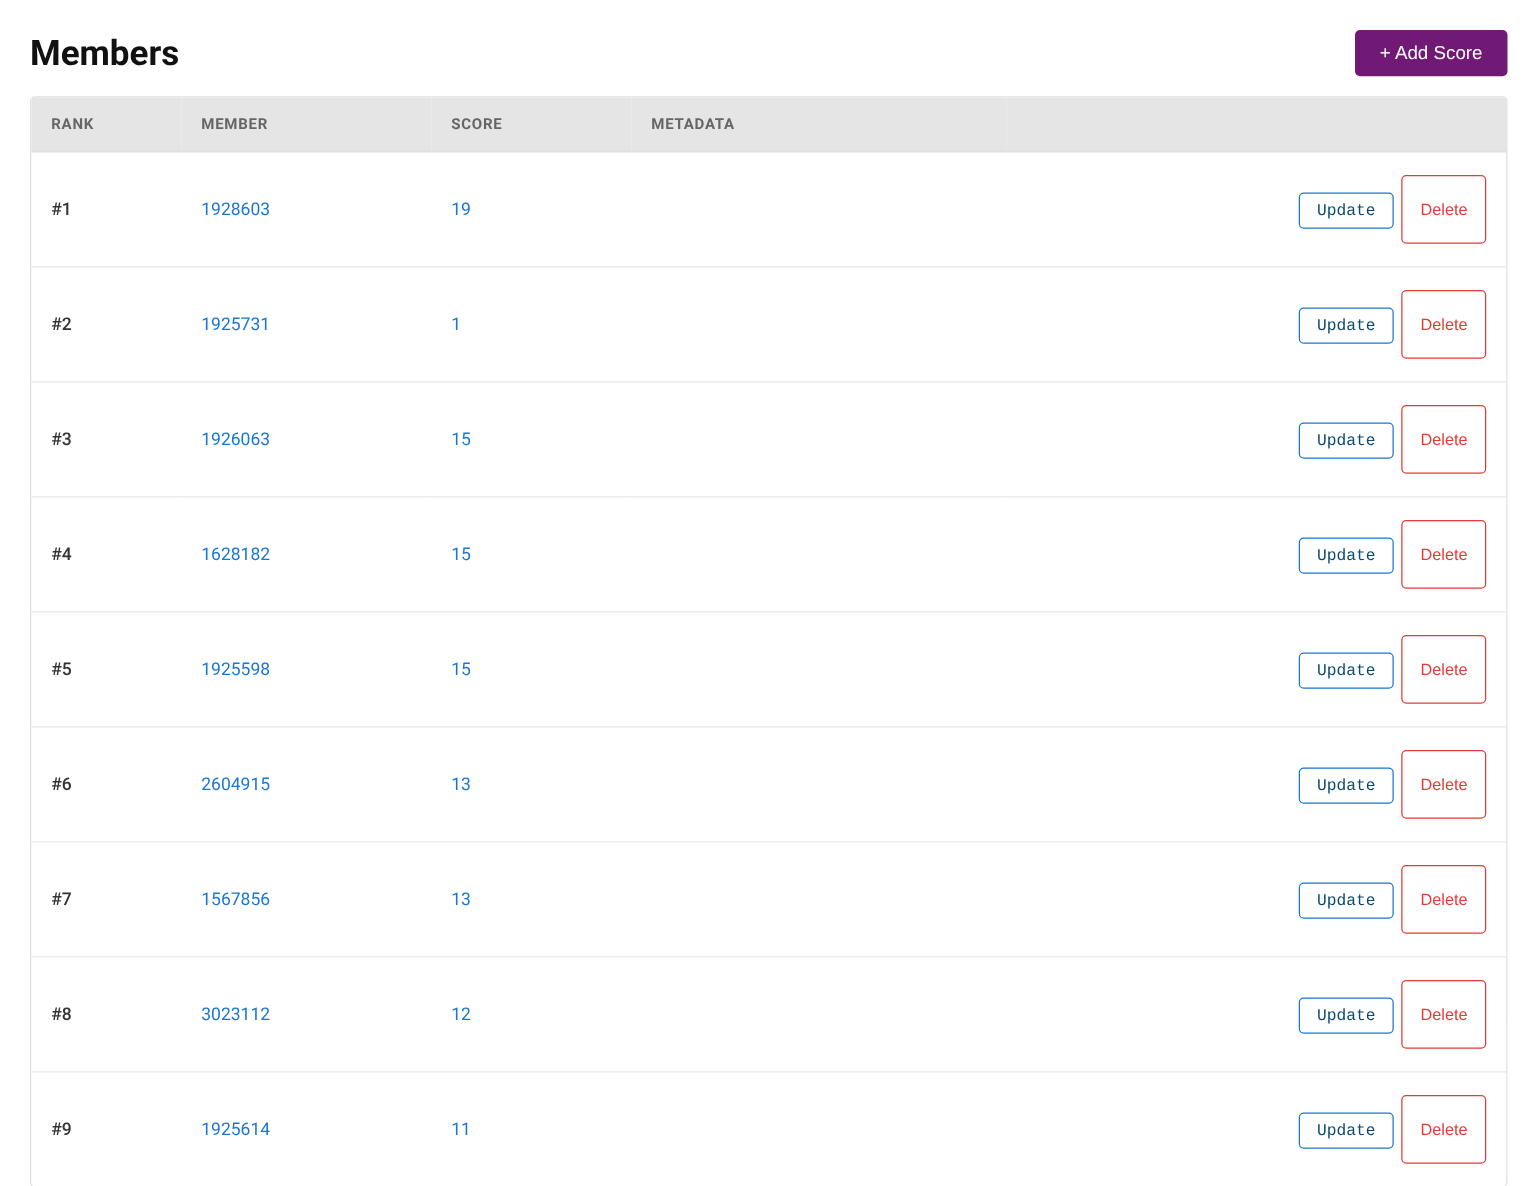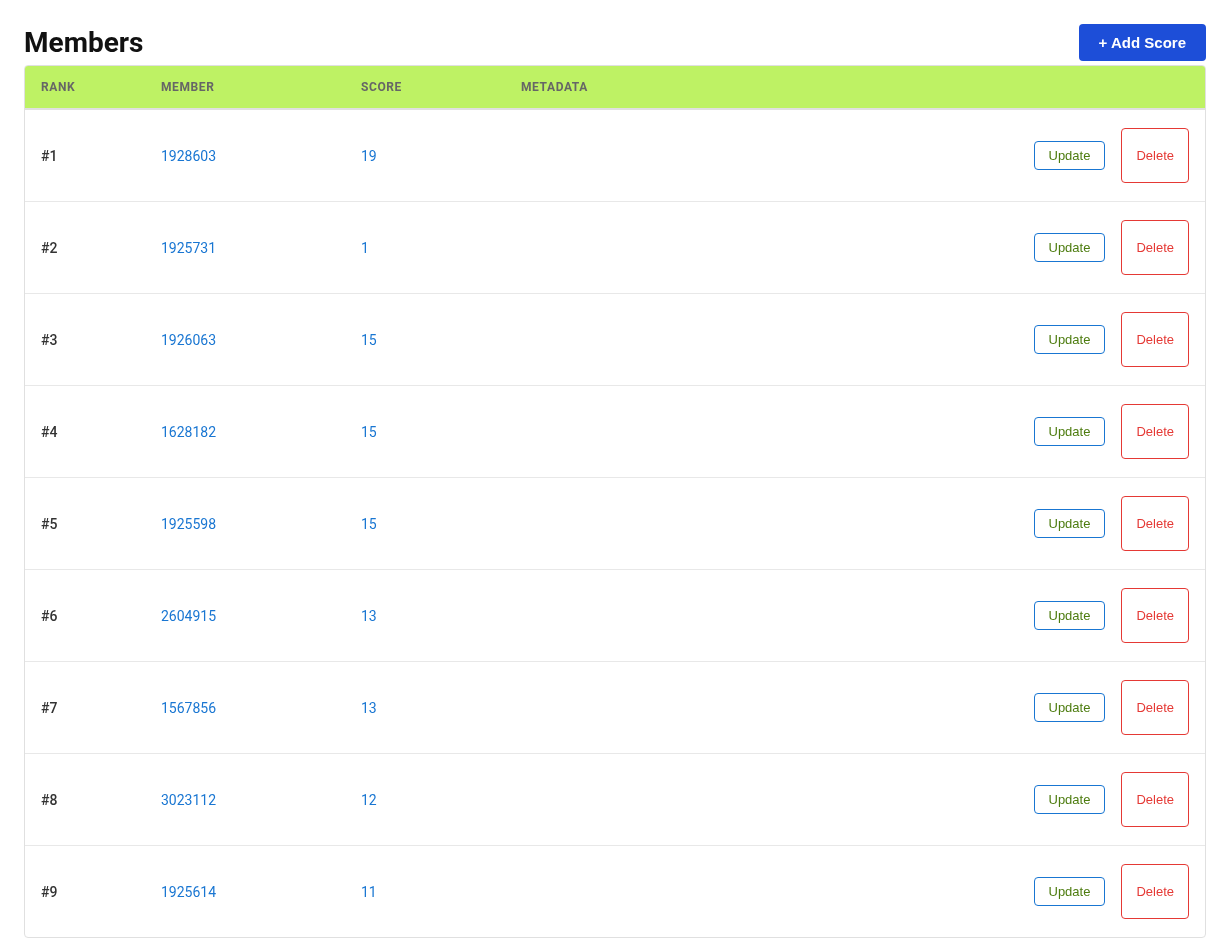--- a/index.html
+++ b/index.html
@@ -18,57 +18,57 @@
     .page-container {
       background: #fff;
       min-height: 949px;
       padding: 24px 24px;
     }
 
     .header {
       display: flex;
       align-items: center;
       justify-content: space-between;
-      margin-bottom: 4px;
+      margin-bottom: 16px;
     }
 
     .page-title {
       font-size: 28px;
       font-weight: 700;
       color: #111;
     }
 
     .add-score-btn {
-      background: #1d4ed8;
+      background: #701a75;
       color: #fff;
       border: none;
       border-radius: 4px;
       padding: 10px 20px;
       font-size: 15px;
-      font-weight: 700;
+      font-weight: 400;
       cursor: pointer;
       display: flex;
       align-items: center;
       gap: 6px;
     }
 
     .table-container {
       width: 100%;
       border: 1px solid #e0e0e0;
       border-radius: 4px;
       overflow: hidden;
     }
 
     table {
       width: 100%;
       border-collapse: collapse;
     }
 
     thead tr {
-      background: #bef264;
+      background: #e5e5e5;
       border-bottom: 2px solid #e0e0e0;
     }
 
     thead th {
       padding: 14px 16px;
       text-align: left;
       font-size: 12px;
       font-weight: 700;
       color: #666;
       letter-spacing: 0.05em;
@@ -102,27 +102,28 @@
       color: #1976d2;
     }
 
     .actions-cell {
       text-align: right;
       white-space: nowrap;
     }
 
     .btn-update {
       background: #fff;
-      color: #4d7c0f;
+      color: #0c4a6e;
       border: 1px solid #1976d2;
       border-radius: 4px;
       padding: 6px 14px;
       font-size: 13px;
       cursor: pointer;
-      margin-right: 16px;
+      margin-right: 6px;
+      font-family: Liberation Mono, monospace;
     }
 
     .btn-delete {
       background: #fff;
       color: #e53935;
       border: 1px solid #e53935;
       border-radius: 4px;
       padding: 19px 14px;
       font-size: 13px;
       cursor: pointer;

